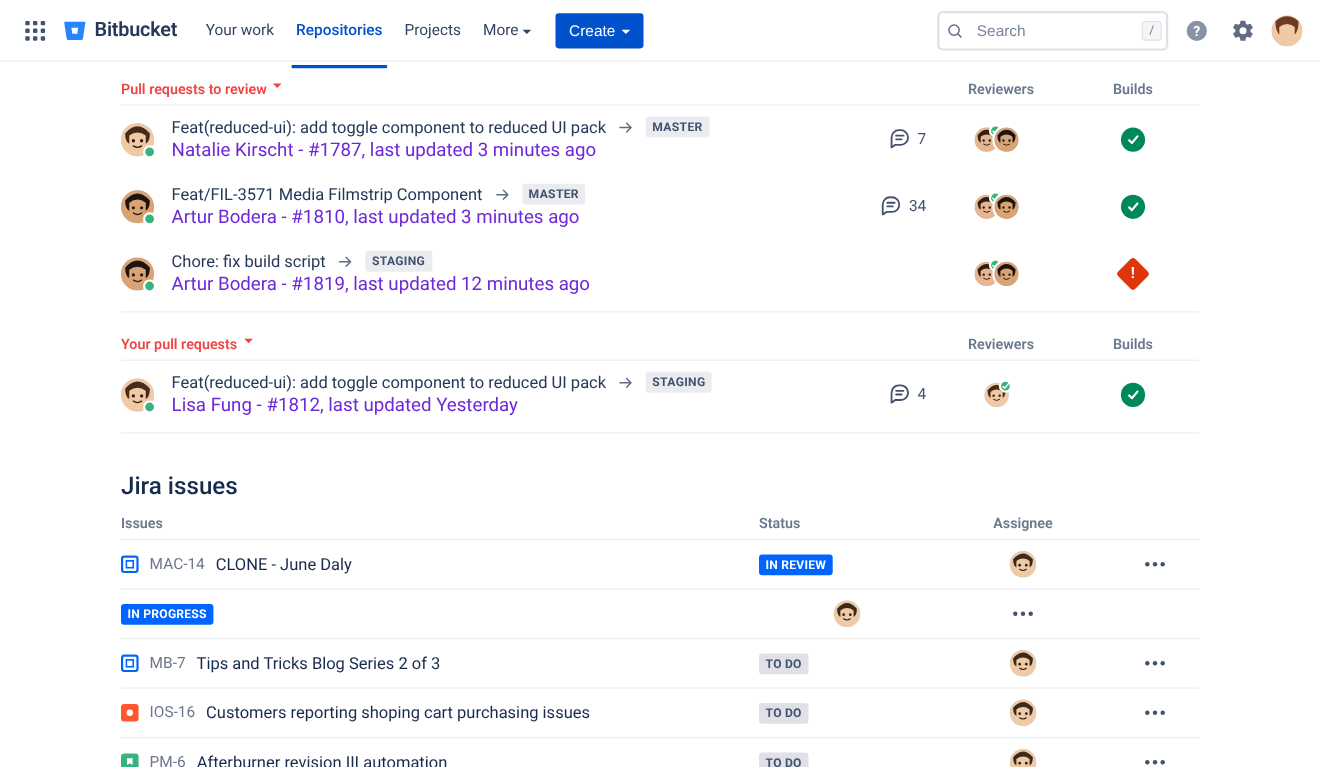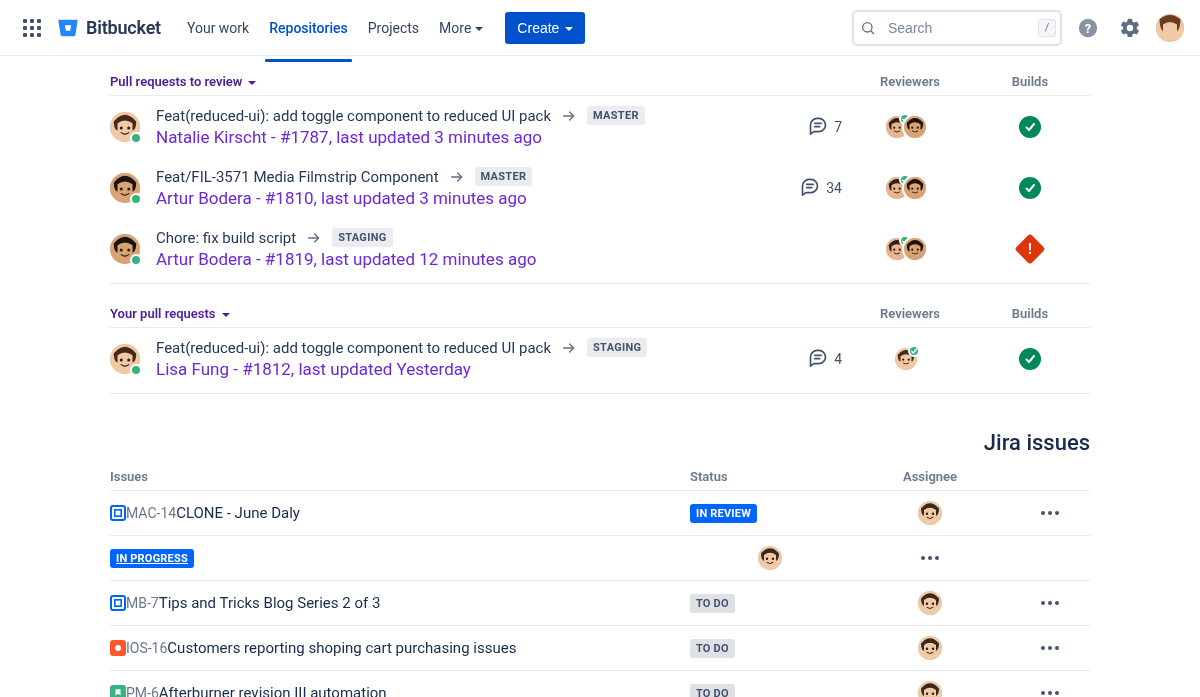--- a/index.html
+++ b/index.html
@@ -143,22 +143,22 @@
     padding: 14px 0 40px;
   }
   .section-hdr {
     display: grid;
     grid-template-columns: 1fr 120px 120px;
     align-items: center;
     padding: 4px 0 6px;
     border-bottom: 1px solid #EBECF0;
   }
   .section-title-wrap {
-    display:flex; align-items:center; gap:6px;
-    color:#4c1d95;
+    display:flex; align-items:flex-start; gap:6px;
+    color:#ef4444;
     font-size: 13px;
     font-weight: 600;
     cursor:pointer;
   }
   .col-label {
     color:#6B778C;
     font-size: 13px;
     font-weight: 600;
     text-align:center;
   }
@@ -252,60 +252,59 @@
 
   
   .pr-section { margin-top: 18px; }
 
   
   .jira-heading {
     margin-top: 36px;
     font-size: 22px;
     font-weight: 500;
     color:#172B4D;
-    text-align:right;
   }
   .jira-hdr {
     display:grid;
     grid-template-columns: 1fr 160px 160px 80px;
     align-items:center;
     padding: 14px 0 6px;
     border-bottom: 1px solid #EBECF0;
   }
   .jira-hdr .col-label { text-align:left; }
   .jira-hdr .col-label.center { text-align:center; }
 
   .issue-row {
     display:grid;
     grid-template-columns: 1fr 160px 160px 80px;
     align-items:center;
     padding: 10px 0;
     border-bottom: 1px solid #EBECF0;
   }
-  .issue-left { display:flex; align-items:center; }
+  .issue-left { display:flex; align-items:center; gap:10px; }
   .issue-type-icon {
     width:16px; height:16px; border-radius:3px;
     display:flex; align-items:center; justify-content:center;
     flex-shrink:0;
   }
   .it-story { background:#36B37E; }
   .it-story-border { background:#fff; border:2px solid #0065FF; }
   .it-bug { background:#FF5630; }
   .issue-key { color:#6B778C; font-size:14px; }
   .issue-summary { color:#172B4D; font-size:15px; }
   .status-loz {
     display:inline-block;
     font-size:11px;
     font-weight:700;
     padding: 3px 6px;
     border-radius:3px;
     letter-spacing:0.2px;
   }
   .loz-review { background:#0065FF; color:#fff; }
-  .loz-progress { background:#0065FF; color:#fff;text-decoration:underline; }
+  .loz-progress { background:#0065FF; color:#fff; }
   .loz-todo { background:#DFE1E6; color:#42526E; }
   .assignee-cell { display:flex; justify-content:center; }
   .assignee {
     width:24px; height:24px; border-radius:50%; background:#C1C7D0;
     overflow:hidden;
   }
   .more-cell {
     display:flex; justify-content:center;
     color:#42526E;
     cursor:pointer;

